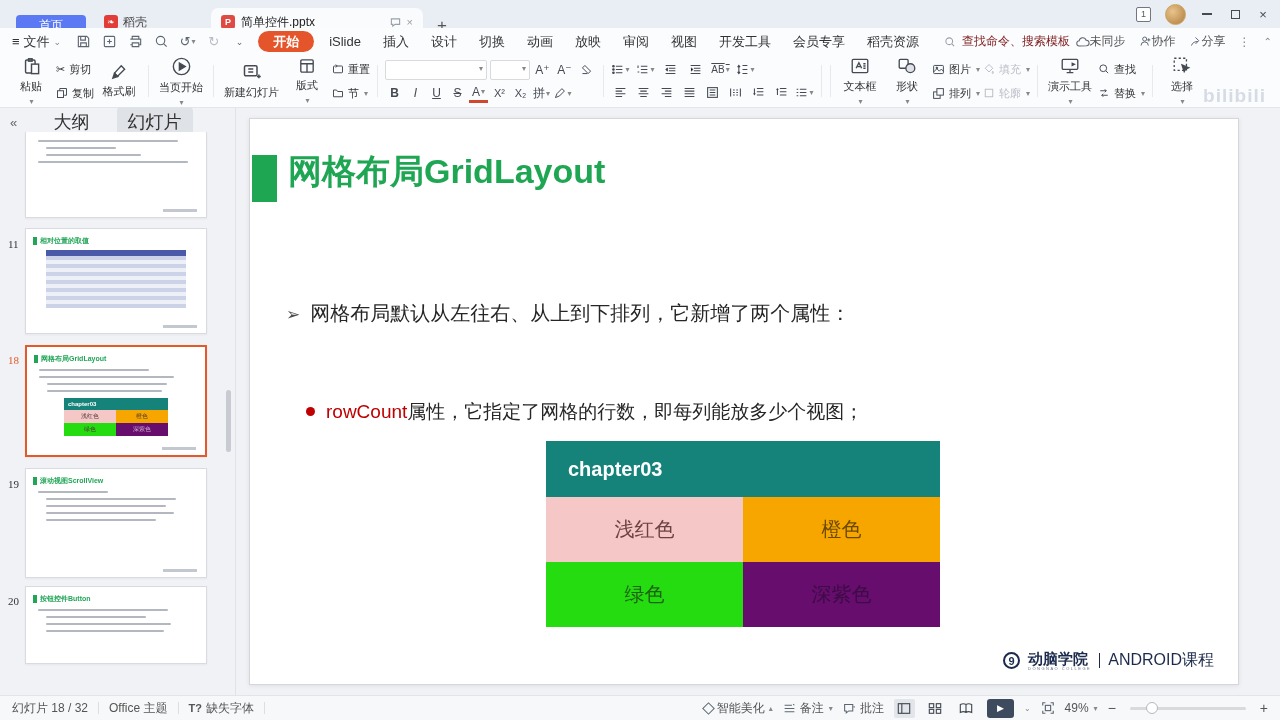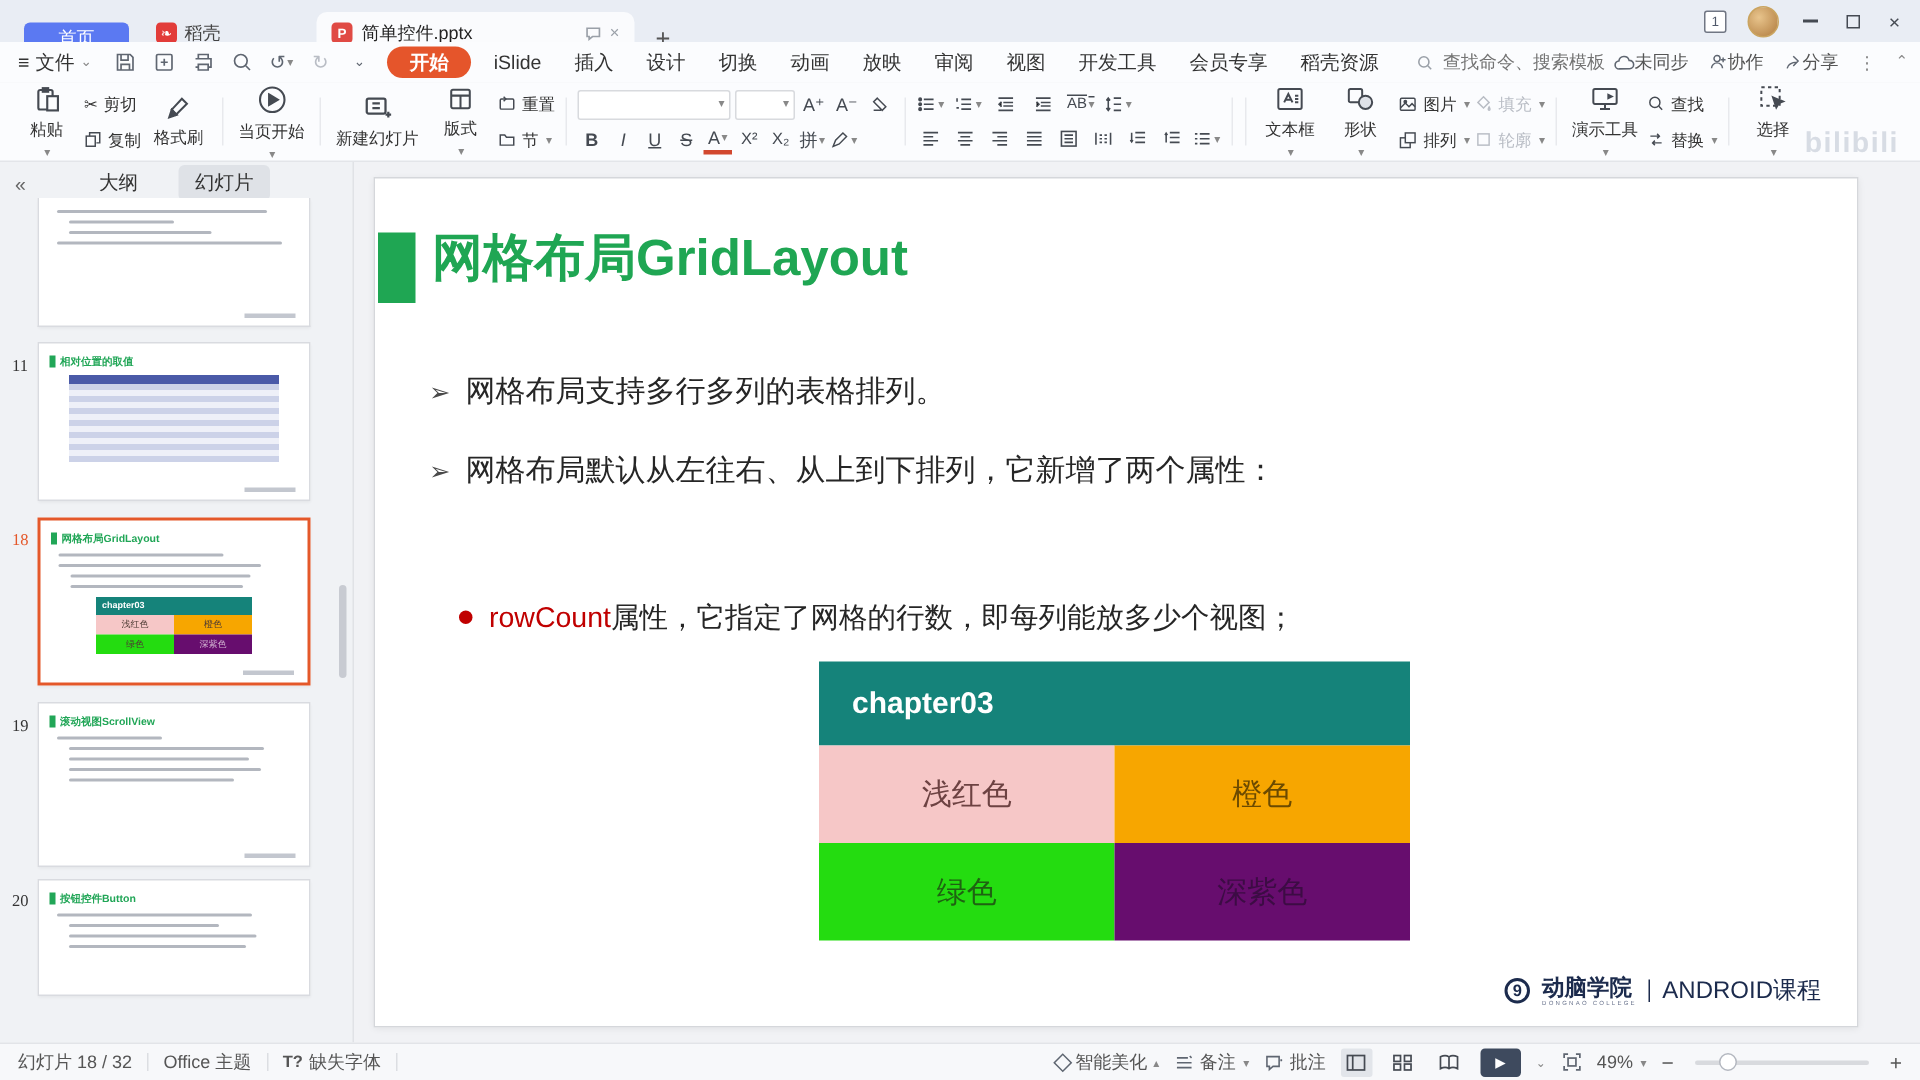--- a/index.html
+++ b/index.html
@@ -25,21 +25,21 @@
 .wb-min{width:10px;height:1.6px;background:#454a52}
 .wb-max{width:9px;height:9px;border:1.4px solid #454a52}
 
 
 .menubar{position:absolute;left:0;top:28px;width:1280px;height:27px;background:#fbfcfe;display:flex;align-items:center;font-size:13px}
 .file-blk{display:flex;align-items:center;gap:4px;padding:0 8px 0 12px;color:#333}
 .qicons{display:flex;align-items:center;gap:9px;padding:0 6px}
 .qic{width:17px;height:17px;display:flex;align-items:center;justify-content:center;color:#5f6671}
 .mi{padding:0 11px;color:#333;white-space:nowrap}
 .mi-start{background:#e5552b;color:#fff;border-radius:11px;height:21px;padding:0 15px;display:flex;align-items:center;font-weight:bold;margin:0 4px}
-.msearch{display:flex;align-items:center;gap:6px;color:#737373;font-size:12px;margin-left:14px}
+.msearch{display:flex;align-items:center;gap:6px;color:#7f1d1d;font-size:12px;margin-left:14px}
 .mright{position:absolute;right:8px;top:0;height:27px;display:flex;align-items:center;gap:13px;font-size:12px;color:#555}
 .mr-item{display:flex;align-items:center;gap:0}
 .caret:after{content:"▾";font-size:8px;color:#888;margin-left:1px}
 
 
 .toolbar{position:absolute;left:0;top:55px;width:1280px;height:53px;background:#fbfcfe;border-bottom:1px solid #e3e5e9;display:flex;align-items:stretch;padding:3px 6px}
 .grp{display:flex;align-items:center;gap:3px;padding:0 3px}
 .vsep{width:1px;background:#e8e9ed;margin:7px 4px}
 .big{min-width:44px;display:flex;flex-direction:column;align-items:center;justify-content:center;gap:3px;font-size:11px;color:#333;padding:0 3px}
 .stack{display:flex;flex-direction:column;justify-content:center;gap:5px}
@@ -53,21 +53,21 @@
 .a-red{border-bottom:3px solid #d2482f;line-height:12px}
 .supsub{font-size:11px}
 .watermark{position:absolute;color:rgba(186,193,205,.55);font-weight:bold;letter-spacing:1px;pointer-events:none}
 .wm1{right:14px;top:30px;font-size:19px}
 .wm2{right:34px;top:60px;font-size:24px}
 
 
 .sidebar{position:absolute;left:0;top:108px;width:236px;height:587px;background:#f0f2f5;border-right:1px solid #e0e2e6}
 .sb-head{height:28px;display:flex;align-items:center;position:relative}
 .collapse{position:absolute;left:10px;color:#666;font-size:13px}
-.sb-tabs{margin:0 auto;display:flex;gap:16px;font-size:13px;align-items:center}
+.sb-tabs{margin:0 auto;display:flex;gap:16px;font-size:18px;align-items:center}
 .sb-tab{padding:3px 11px;color:#333;border-radius:4px}
 .sb-tab.on{background:#dfe2e7;font-weight:normal}
 .thumb{position:absolute;left:25px;width:182px;background:#fff;border:1px solid #d9dbe0;box-shadow:0 1px 2px rgba(0,0,0,.05);overflow:hidden}
 .thumb.sel{border:2px solid #e4582a}
 .tnum{position:absolute;left:8px;font-size:11px;color:#333;font-family:"Liberation Serif",serif}
 .tnum.sel{color:#e4582a}
 .mini-title{display:flex;gap:3px;align-items:center;margin:7px 7px 4px}
 .mini-sq{width:4px;height:8px;background:#21a657;flex:none}
 .mini-title b{font-size:7px;color:#21a657;white-space:nowrap;font-weight:bold;transform-origin:left;letter-spacing:0}
 .ln{height:2px;background:#b3b7bf;margin:5px 12px 0;border-radius:1px}
@@ -601,23 +601,20 @@
     </div>
 
     <div class="sb-scroll"></div>
   </div>
 
   <div class="mainbg">
     <div class="canvas">
       <div class="t-block"></div>
       <div class="t-text">网格布局GridLayout</div>
 
-      <div class="bullet" style="top:128px">
-        <span class="arr">➢</span><span>网格布局支持多行多列的表格排列。</span>
-      </div>
       <div class="bullet" style="top:181px">
         <span class="arr">➢</span><span>网格布局默认从左往右、从上到下排列，它新增了两个属性：</span>
       </div>
       <div class="subline" style="top:280px">
         <span class="rdot"></span><span class="kw">rowCount</span><span>属性，它指定了网格的行数，即每列能放多少个视图；</span>
       </div>
 
       <div class="sgrid">
         <div class="g-head">chapter03</div>
         <div class="g-row">

